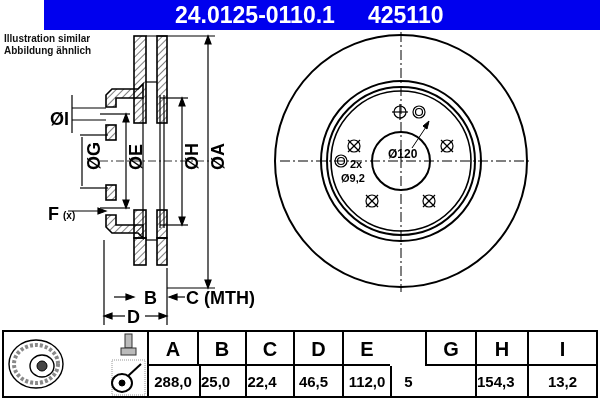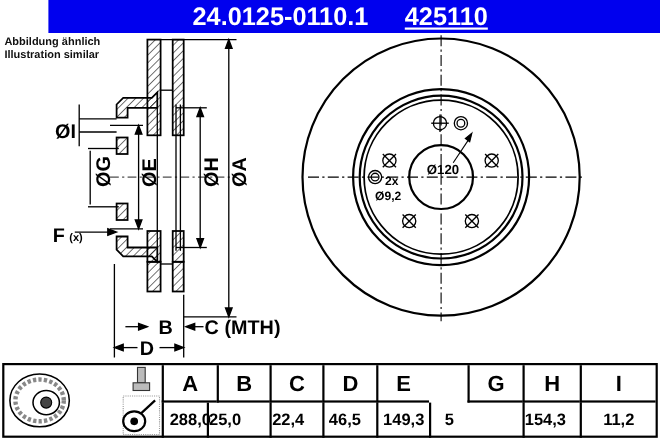--- a/index.html
+++ b/index.html
@@ -1,39 +1,39 @@
 <!DOCTYPE html>
 <html><head>
 <meta charset="utf-8">
 <style>
   html,body{margin:0;padding:0;background:#fff;}
   body{width:600px;height:400px;position:relative;overflow:hidden;font-family:"Liberation Sans",sans-serif;}
   .hdr{position:absolute;left:0;top:0;width:600px;height:30px;background:#0000ee;color:#fff;font-weight:bold;font-size:23px;line-height:30px;margin-left:44px;}
   .hdr .p1{position:absolute;left:131px;top:0;}
-  .hdr .p2{position:absolute;left:324px;top:0;text-decoration:underline;}
+  .hdr .p2{position:absolute;left:324px;top:0;}
   .note{position:absolute;left:4px;top:33px;font-size:10px;font-weight:bold;line-height:12px;color:#111;}
   svg.draw{position:absolute;left:0;top:30px;}
   .tbl{position:absolute;left:2px;top:330px;width:596px;height:68px;border:2px solid #000;box-sizing:border-box;}
   .cell{position:absolute;border-left:2px solid #000;box-sizing:border-box;text-align:center;font-weight:bold;color:#000;}
   .hrow{top:0;height:34px;line-height:34px;font-size:20px;border-bottom:2px solid #000;}
   .vrow{top:34px;height:32px;line-height:32px;font-size:15px;}
   .sub{font-size:11px;font-weight:bold;}
   .imgcell{position:absolute;left:0;top:0;width:143px;height:64px;}
 </style>
 </head>
 <body>
 
 <div class="hdr">
   <span class="p1">24.0125-0110.1</span>
   <span class="p2">425110</span>
 </div>
 
 <div class="note">
+  <div>Illustration similar</div>
   <div>Abbildung ähnlich</div>
-  <div>Illustration similar</div>
 </div>
 
 <svg class="draw" width="600" height="300" viewBox="0 30 600 300">
   <defs>
     <pattern id="hatch" width="5" height="5" patternUnits="userSpaceOnUse" patternTransform="rotate(45)">
       <line x1="0" y1="0" x2="0" y2="5" stroke="#000" stroke-width="1"></line>
     </pattern>
   </defs>
 
   <g stroke="#000" stroke-width="1.6" fill="url(#hatch)">
@@ -165,20 +165,20 @@
   <div class="cell hrow" style="left:143px;width:50px">A</div>
   <div class="cell hrow" style="left:193px;width:48px">B</div>
   <div class="cell hrow" style="left:241px;width:48px">C</div>
   <div class="cell hrow" style="left:289px;width:49px">D</div>
   <div class="cell hrow" style="left:338px;width:48px">E</div>
   <div class="cell hrow" style="left:421px;width:50px">G</div>
   <div class="cell hrow" style="left:471px;width:52px">H</div>
   <div class="cell hrow" style="left:523px;width:69px">I</div>
 
   <div class="cell vrow" style="left:143px;width:50px">288,0</div>
-  <div class="cell vrow" style="left:184px;width:27px">25,0</div>
+  <div class="cell vrow" style="left:195px;width:27px">25,0</div>
   <div class="cell vrow" style="left:241px;width:32px">22,4</div>
   <div class="cell vrow" style="left:289px;width:39px">46,5</div>
-  <div class="cell vrow" style="left:338px;width:48px">149,3</div>
+  <div class="cell vrow" style="left:338px;width:48px">112,0</div>
   <div class="cell vrow" style="left:386px;width:35px">5</div>
   <div class="cell vrow" style="left:471px;width:37px">154,3</div>
-  <div class="cell vrow" style="left:523px;width:69px">11,2</div>
+  <div class="cell vrow" style="left:523px;width:69px">13,2</div>
 </div>
 
 </body></html>

